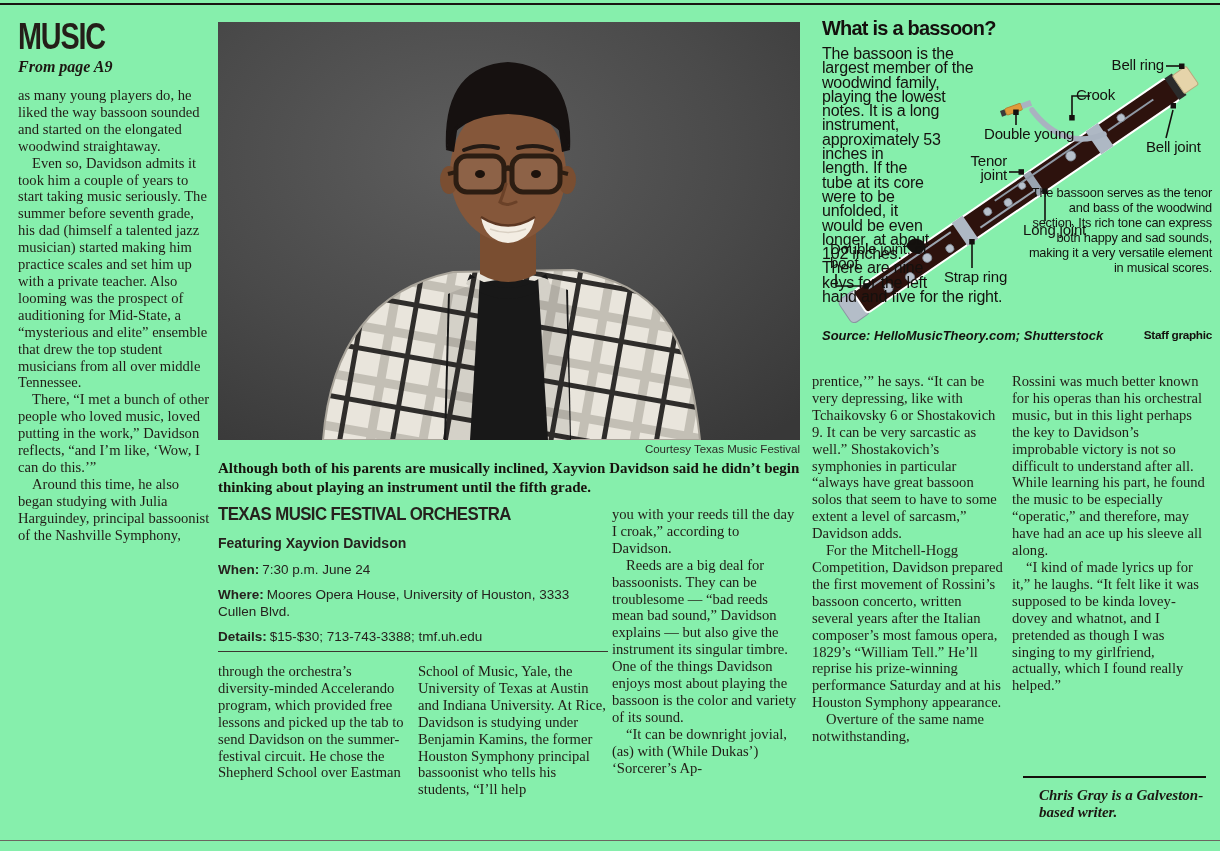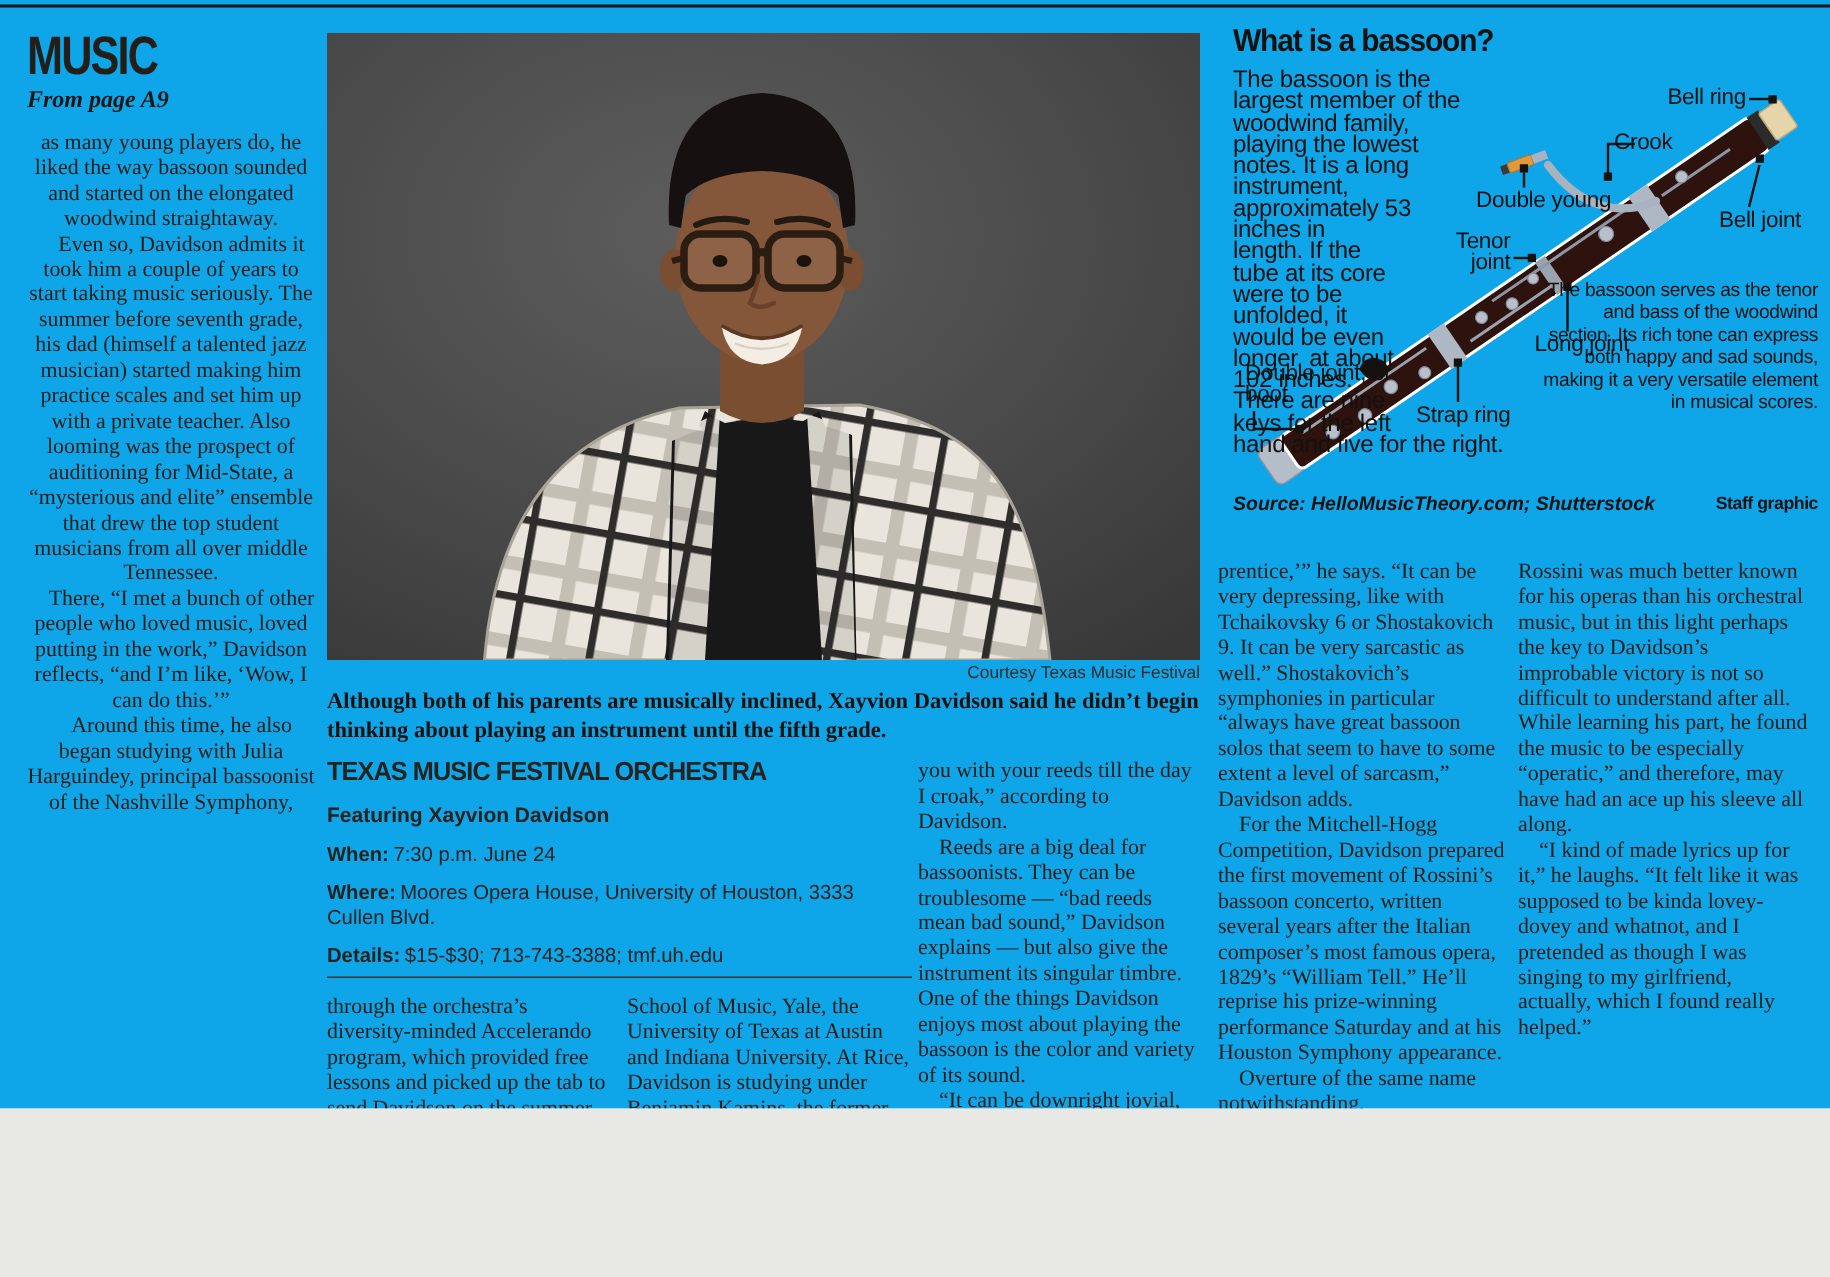--- a/index.html
+++ b/index.html
@@ -1,34 +1,34 @@
 <!DOCTYPE html>
 <html><head>
 <meta charset="utf-8">
 <style>
   html,body { margin:0; padding:0; background:#e8e8e4; }
   .page {
-    position:relative; width:1220px; height:739px; margin:0 auto;
-    background:#0ea5e9; color:#1c1712; overflow:hidden;
+    position:relative; width:1220px; height:851px; margin:0 auto;
+    background:#86efac; color:#1c1712; overflow:hidden;
     font-family:"Liberation Serif", serif;
   }
   .rule-top { position:absolute; left:0; top:3px; width:1220px; height:2px; background:#191512; }
   .rule-bottom { position:absolute; left:0; top:840px; width:1220px; height:1px; background:#6b6560; }
 
   .section-head {
     position:absolute; left:18px; top:16px;
     font-family:"Liberation Sans", sans-serif; font-weight:bold; font-size:36px;
     letter-spacing:-1.5px; transform:scaleX(0.8); transform-origin:left top; color:#241e19;
   }
   .from-page { position:absolute; left:18px; top:58px; font-style:italic; font-weight:bold; font-size:16px; }
 
   .col { position:absolute; font-size:14.6px; line-height:16.9px; color:#221c16; }
   .col p { margin:0; }
   .col p.ind { text-indent:14px; }
-  #col1 { left:18px;  top:87px;  width:192px;text-align:center; }
+  #col1 { left:18px;  top:87px;  width:192px; }
   #col2 { left:218px; top:663px; width:188px; }
   #col3 { left:418px; top:663px; width:190px; }
   #col4 { left:612px; top:506px; width:190px; }
   #col5 { left:812px; top:373px; width:192px; }
   #col6 { left:1012px;top:373px; width:194px; }
 
   .photo-wrap { position:absolute; left:218px; top:22px; width:582px; height:418px; background:#454545; }
   .credit {
     position:absolute; left:218px; top:443px; width:582px; text-align:right;
     font-family:"Liberation Sans", sans-serif; font-size:11.5px; color:#2e2a26;
@@ -160,21 +160,21 @@
 
   <div class="col" id="col2">
     <p>through the orchestra’s diversity-minded Accelerando program, which provided free lessons and picked up the tab to send Davidson on the summer-festival circuit. He chose the Shepherd School over Eastman</p>
   </div>
   <div class="col" id="col3">
     <p>School of Music, Yale, the University of Texas at Austin and Indiana University. At Rice, Davidson is studying under Benjamin Kamins, the former Houston Symphony principal bassoonist who tells his students, “I’ll help</p>
   </div>
   <div class="col" id="col4">
     <p>you with your reeds till the day I croak,” according to Davidson.</p>
     <p class="ind">Reeds are a big deal for bassoonists. They can be troublesome — “bad reeds mean bad sound,” Davidson explains — but also give the instrument its singular timbre. One of the things Davidson enjoys most about playing the bassoon is the color and variety of its sound.</p>
-    <p class="ind">“It can be downright jovial, (as) with (When Dukas’) ‘Sorcerer’s Ap-</p>
+    <p class="ind">“It can be downright jovial, (as) with (While Dukas’) ‘Sorcerer’s Ap-</p>
   </div>
   <div class="col" id="col5">
     <p>prentice,’” he says. “It can be very depressing, like with Tchaikovsky 6 or Shostakovich 9. It can be very sarcastic as well.” Shostakovich’s symphonies in particular “always have great bassoon solos that seem to have to some extent a level of sarcasm,” Davidson adds.</p>
     <p class="ind">For the Mitchell-Hogg Competition, Davidson prepared the first movement of Rossini’s bassoon concerto, written several years after the Italian composer’s most famous opera, 1829’s “William Tell.” He’ll reprise his prize-winning performance Saturday and at his Houston Symphony appearance.</p>
     <p class="ind">Overture of the same name notwithstanding,</p>
   </div>
   <div class="col" id="col6">
     <p>Rossini was much better known for his operas than his orchestral music, but in this light perhaps the key to Davidson’s improbable victory is not so difficult to understand after all. While learning his part, he found the music to be especially “operatic,” and therefore, may have had an ace up his sleeve all along.</p>
     <p class="ind">“I kind of made lyrics up for it,” he laughs. “It felt like it was supposed to be kinda lovey-dovey and whatnot, and I pretended as though I was singing to my girlfriend, actually, which I found really helped.”</p>
   </div>

